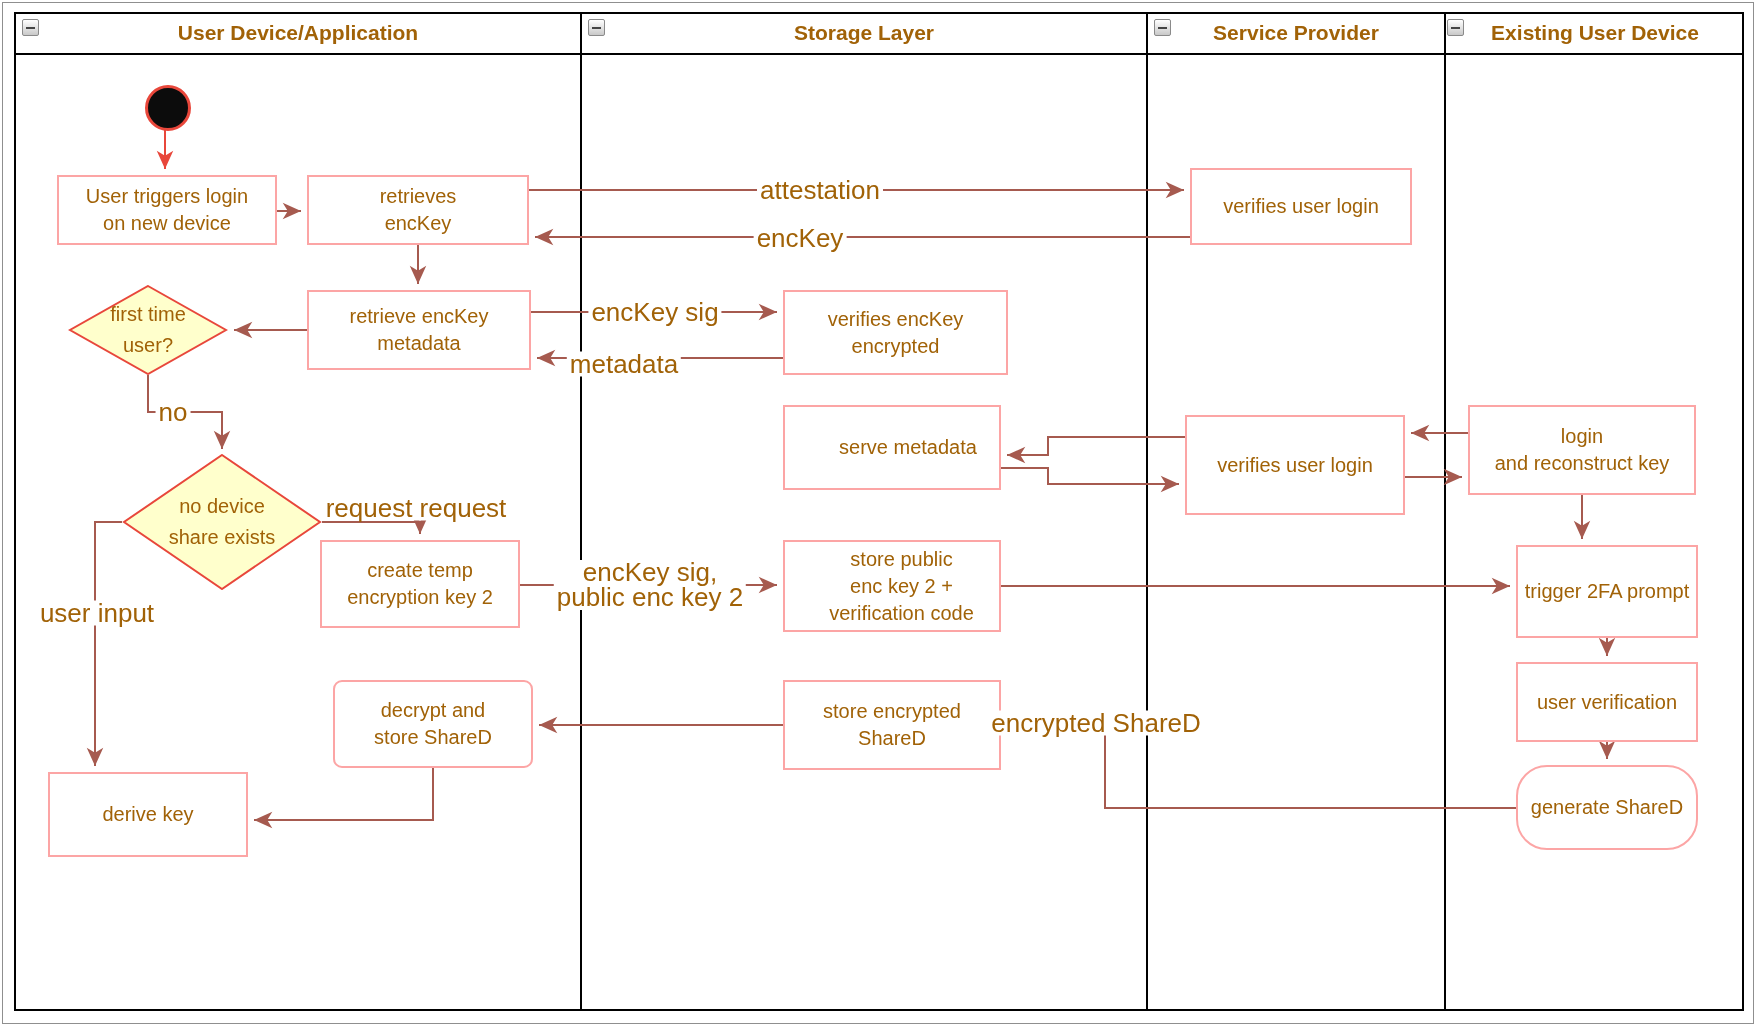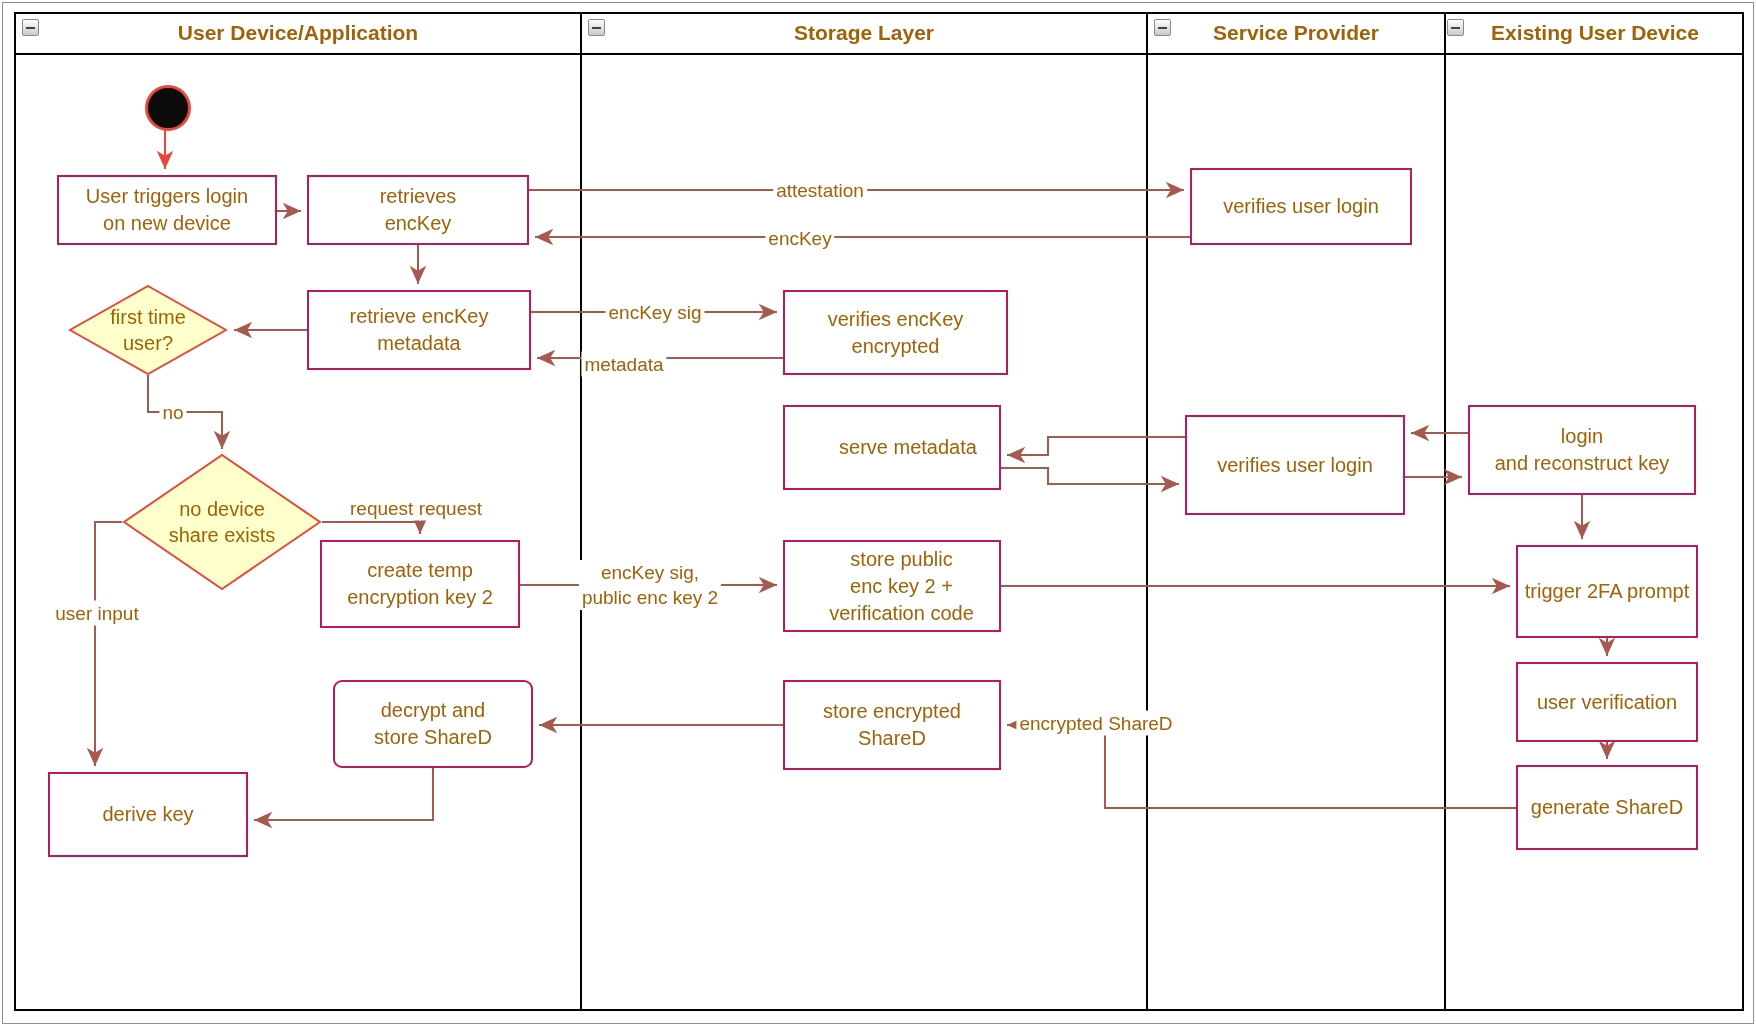--- a/index.html
+++ b/index.html
@@ -12,32 +12,32 @@
   .frame{position:absolute;left:14px;top:12px;width:1730px;height:999px;
     border:2px solid #000;box-sizing:border-box;background:#fff;}
   .vline{position:absolute;top:12px;height:999px;width:2px;background:#000;}
   .hline{position:absolute;left:14px;top:53px;width:1730px;height:2px;background:#000;}
   .lane-header{position:absolute;top:12px;height:41px;display:flex;align-items:center;
     justify-content:center;font-weight:bold;font-size:21px;}
   .collapse{position:absolute;width:15px;height:15px;border:1px solid #8a8a8a;border-radius:2px;
     background:linear-gradient(#ffffff,#c9c9c9);display:flex;align-items:center;justify-content:center;}
   .collapse span{display:block;width:9px;height:2px;background:#444;}
   svg.edges{position:absolute;left:0;top:0;z-index:2;}
-  .node{position:absolute;background:#fff;border:2px solid #be185d;box-sizing:border-box;
+  .node{position:absolute;background:#fff;border:2px solid #fca5a5;box-sizing:border-box;
     display:flex;align-items:center;justify-content:center;text-align:center;
     font-size:20px;line-height:27px;white-space:pre-line;z-index:3;}
   .decision{position:absolute;z-index:3;}
   .decision svg{position:absolute;left:0;top:0;}
   .decision .dtext{position:absolute;left:0;top:0;width:100%;height:100%;display:flex;
     align-items:center;justify-content:center;text-align:center;font-size:20px;
-    line-height:26px;white-space:pre-line;}
+    line-height:31px;white-space:pre-line;}
   .start{position:absolute;width:40px;height:40px;border-radius:50%;background:#0c0c0c;
     border:3px solid #e8473b;box-sizing:content-box;z-index:3;}
   .elabel{position:absolute;transform:translate(-50%,-50%);background:#fff;
-    padding:0 3px;font-size:19px;line-height:25px;text-align:center;
+    padding:0 3px;font-size:26px;line-height:25px;text-align:center;
     white-space:pre-line;z-index:4;}
 </style>
 </head>
 <body>
 
 <div id="canvas">
   <div class="outer-frame"></div>
   <div class="frame"></div>
 
   <div class="vline" style="left:580px;"></div>
@@ -139,21 +139,21 @@
   <div class="node" style="left:783px;top:680px;width:218px;height:90px;">store encrypted
 ShareD</div>
 
   <div class="node" style="left:1190px;top:168px;width:222px;height:77px;">verifies user login</div>
   <div class="node" style="left:1185px;top:415px;width:220px;height:100px;">verifies user login</div>
 
   <div class="node" style="left:1468px;top:405px;width:228px;height:90px;">login
 and reconstruct key</div>
   <div class="node" style="left:1516px;top:545px;width:182px;height:93px;">trigger 2FA prompt</div>
   <div class="node" style="left:1516px;top:662px;width:182px;height:80px;">user verification</div>
-  <div class="node" style="left:1516px;top:765px;width:182px;height:85px;">generate ShareD</div>
+  <div class="node" style="left:1516px;top:765px;width:182px;height:85px;border-radius:31px;">generate ShareD</div>
 
   <div class="elabel" style="left:820px;top:190px;">attestation</div>
   <div class="elabel" style="left:800px;top:238px;">encKey</div>
   <div class="elabel" style="left:655px;top:312px;">encKey sig</div>
   <div class="elabel" style="left:624px;top:364px;">metadata</div>
   <div class="elabel" style="left:173px;top:412px;">no</div>
   <div class="elabel" style="left:416px;top:508px;">request request</div>
   <div class="elabel" style="left:650px;top:585px;">encKey sig,
 public enc key 2</div>
   <div class="elabel" style="left:97px;top:613px;">user input</div>

